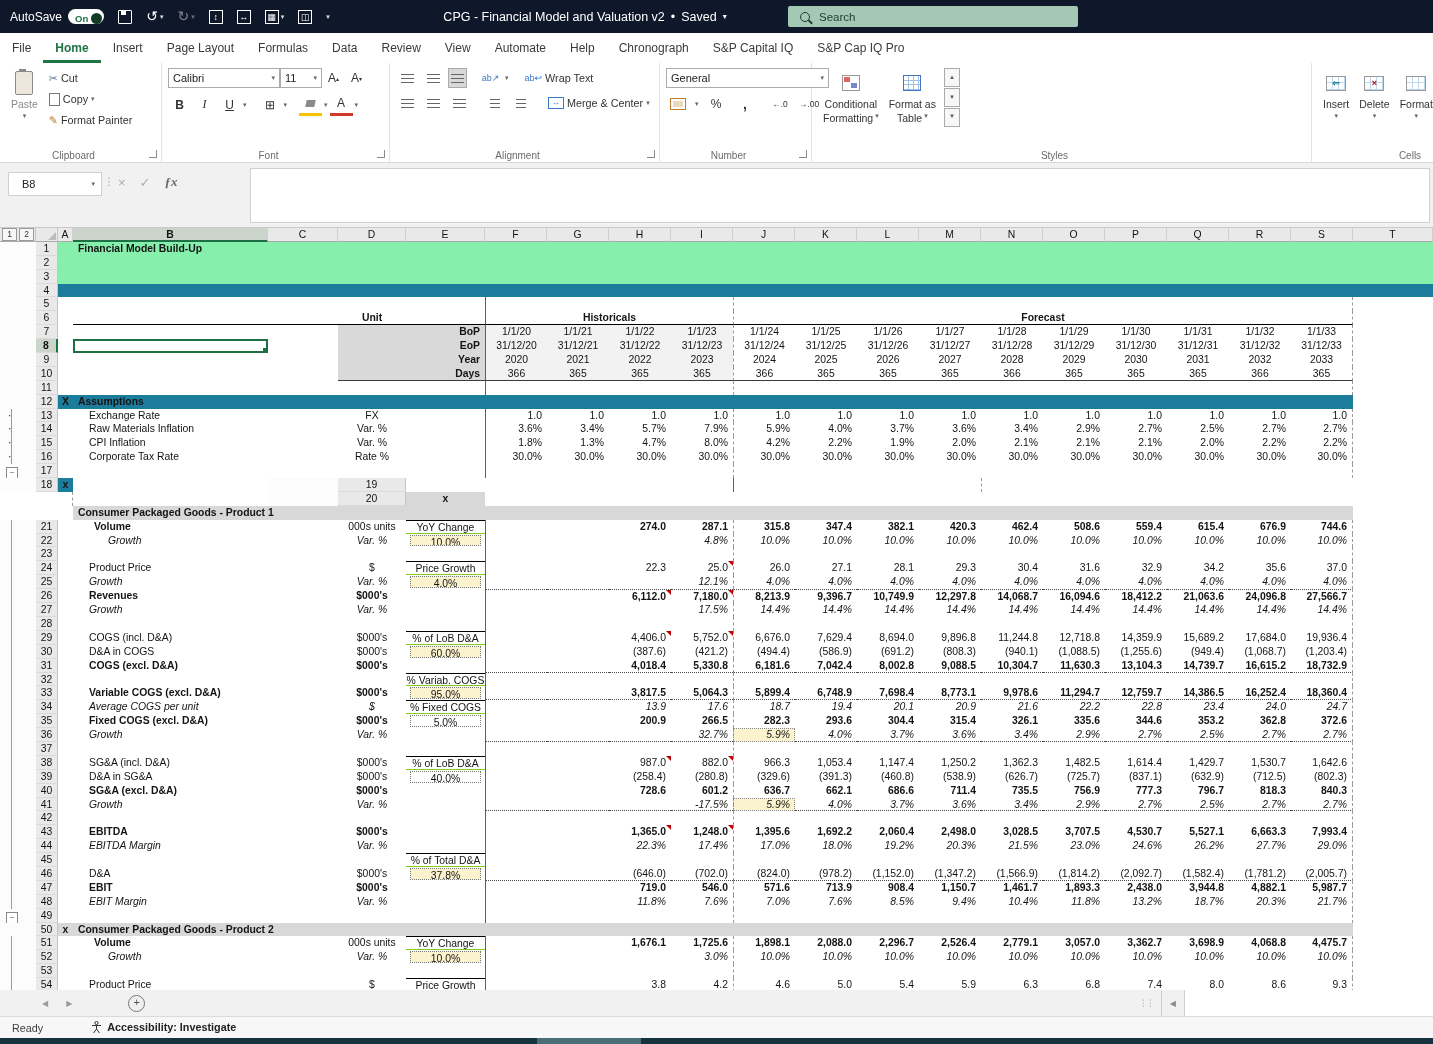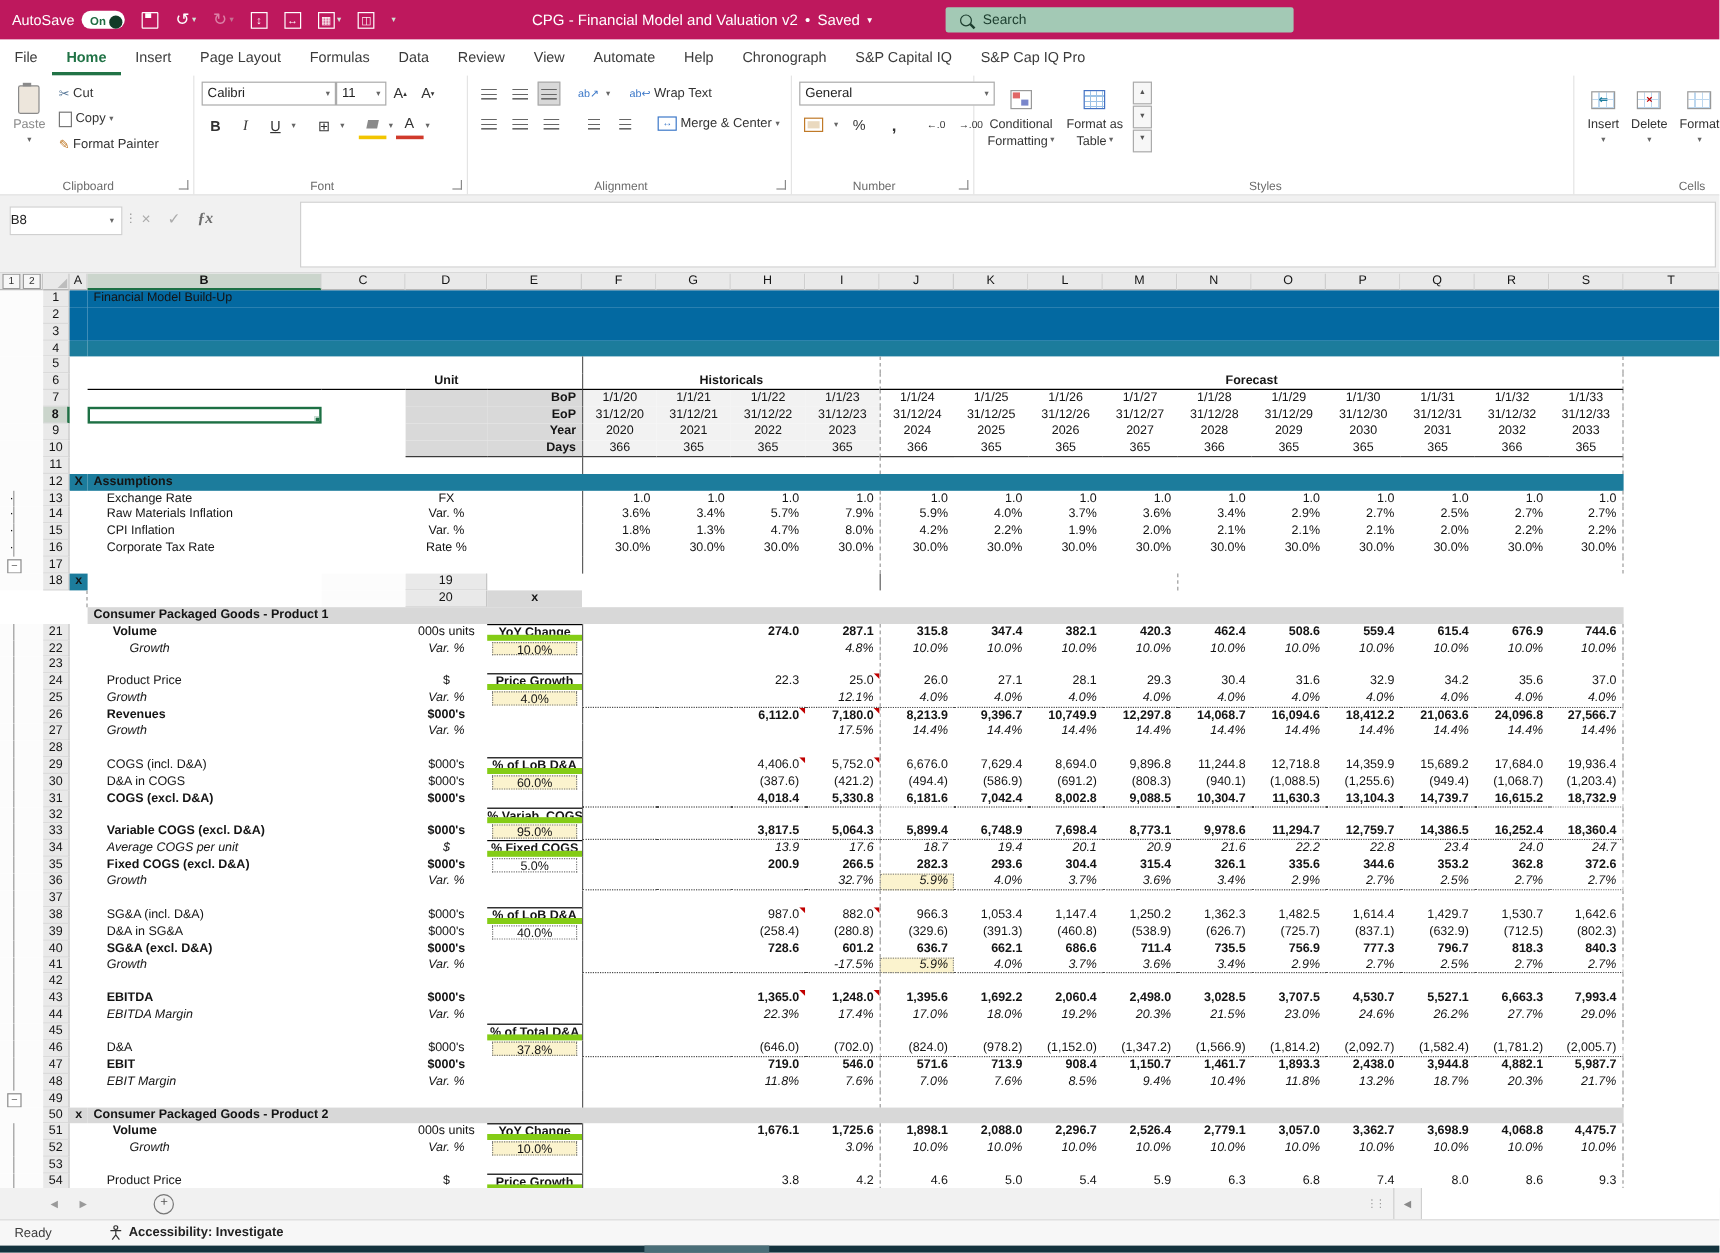--- a/index.html
+++ b/index.html
@@ -1,19 +1,19 @@
 <!DOCTYPE html>
 <html><head>
 <meta charset="utf-8">
 <style>
   html,body{margin:0;padding:0}
   body{width:1433px;height:1044px;overflow:hidden;position:relative;background:#fff;
        font-family:"Liberation Sans",sans-serif;-webkit-font-smoothing:antialiased}
   
-  .titlebar{position:absolute;left:0;top:0;width:1433px;height:33px;background:#be185d;
+  .titlebar{position:absolute;left:0;top:0;width:1433px;height:33px;background:#0f172a;
             display:flex;align-items:center;color:#fff;font-size:12px}
   .autosave{display:flex;align-items:center;gap:6px;margin-left:10px}
   .as-pill{display:flex;align-items:flex-end;background:#fff;border-radius:8px;height:15px;padding:0 2px 0 7px;gap:3px}
   .as-on{color:#1E6B41;font-size:9.5px;font-weight:bold}
   .as-knob{width:11px;height:11px;border-radius:50%;background:#123B27}
   .tb-icon{margin-left:14px;font-size:14px;line-height:33px;display:flex;align-items:center;gap:2px;cursor:default}
   .tb-icon .mini{font-size:7px;color:#cfe3d6}
   .tb-icon.dis{opacity:.45}
   .floppy{display:inline-block;width:12px;height:12px;border:1.5px solid #fff;border-radius:1px;position:relative}
   .floppy::after{content:"";position:absolute;left:2px;top:0;width:5px;height:4px;background:#fff}
@@ -63,21 +63,21 @@
         position:relative;font-size:9px;line-height:13px;text-align:center;font-weight:bold}
   .gal{display:grid;grid-template-columns:repeat(3,100px);grid-auto-rows:25px;gap:3px;margin-left:6px}
   .galcell{border:1px solid #ABABAB;font-size:11px;display:flex;align-items:center;padding:0 7px;box-sizing:border-box;white-space:nowrap;overflow:hidden}
   .galcell.selected{border:2px solid #6b6b6b}
   .galscroll{display:flex;flex-direction:column;margin-left:3px;gap:1px}
   .gsb{width:14px;height:17px;border:1px solid #ABABAB;background:#F7F7F7;font-size:7px;color:#555;text-align:center;line-height:16px}
   
   .fbar{position:absolute;left:0;top:163px;width:1433px;height:65px;background:#F1F1F1;border-bottom:1px solid #C9C9C9;box-sizing:border-box}
   .namebox{position:absolute;left:8px;top:9px;width:92px;height:22px;background:#fff;border:1px solid #D0D0D0;
            display:flex;align-items:center;font-size:11px;color:#222}
-  .namebox .nb{flex:1;padding-left:0}
+  .namebox .nb{flex:1;padding-left:13px}
   .namebox .nbdd{font-size:7px;color:#666;padding-right:6px}
   .fdots{position:absolute;left:104px;top:13px;color:#9a9a9a;font-size:10px}
   .fxrow{position:absolute;left:118px;top:11px;display:flex;gap:14px;align-items:center}
   .fxrow span{color:#ABABAB;font-size:13px}
   .fxrow .fx{color:#6d6d6d;font-style:italic;font-family:"Liberation Serif",serif;font-weight:bold}
   .finput{position:absolute;left:250px;top:5px;width:1180px;height:55px;background:#fff;border:1px solid #D0D0D0;box-sizing:border-box}
   
   .sheet{position:absolute;left:0;top:228px;width:1433px;height:762px;background:#fff;overflow:hidden}
   #grid{display:grid;grid-template-columns:36px 22px 15px 195px 70px 68px 79px repeat(14,62px) 80px;grid-auto-rows:13.9px;position:relative}
   #grid>div{box-sizing:border-box;font-size:10.4px;line-height:13.4px;white-space:nowrap;overflow:hidden;color:#141414}
@@ -105,26 +105,26 @@
   .hlc{background:#FBF3CE;outline:1px dotted #8a8a8a;outline-offset:-1px}
   .lf{border-left:1px solid #5f5f5f}
   .dj{border-left:1px dashed #9a9a9a}
   .ds{border-right:1px dashed #9a9a9a}
   .dtt{border-top:1px dotted #4a4a4a}
   .dbb{border-bottom:1px dotted #4a4a4a}
   .hbg{background:#F2F2F2}
   .r10{border-bottom:1px solid #3a3a3a}
   .r6b{border-bottom:1px solid #000}
   .hsp{font-weight:bold;text-align:center;border-bottom:1px solid #000}
-  .eh{font-weight:bold;text-align:center;border-top:1px solid #000;border-bottom:5px solid #84cc16;font-size:10.2px}
+  .eh{font-weight:normal;text-align:center;border-top:1px solid #000;border-bottom:1px solid #84cc16;font-size:10.2px}
   .ey,.ew{margin:1px 4px;border:1px dotted #7a7a7a;color:#2424CC;text-align:center;font-size:10.2px;line-height:10.9px}
   .ey{background:#FBF3CE}.ew{background:#fff}
   .egr{background:#D9D9D9;font-weight:bold;text-align:right;padding-right:5px}
   .dgr{background:#D9D9D9}
-  .bp{background:#0369a1;color:#151C33;font-weight:normal;padding-left:5px}
+  .bp{background:#86efac;color:#151C33;font-weight:bold;padding-left:5px}
   .btl{background:#1C7C9C;color:#fff;font-weight:bold;padding-left:5px}
   .bgr{background:#D8D8D8;font-weight:bold;padding-left:5px}
   .tri{position:absolute;top:0;right:0;width:0;height:0;border-left:5px solid transparent;border-top:5px solid #C00000}
   .selbox{position:absolute;border:2px solid #1D7044;pointer-events:none}
   .selhandle{position:absolute;right:-3px;bottom:-3px;width:5px;height:5px;background:#1D7044;border:1px solid #fff}
   
   .tabbar{position:absolute;left:0;top:990px;width:1433px;height:26px;background:#F1F1F1;display:flex;align-items:stretch;font-size:11.5px;color:#444}
   .tnav{display:flex;align-items:center;gap:18px;padding:0 16px 0 42px;color:#9a9a9a;font-size:8px}
   .stab{display:flex;align-items:center;padding:0 13px;border-right:1px solid #CFCFCF;cursor:default;white-space:nowrap}
   .stab.cover{background:#2BAAE2;color:#0E2E3D;font-weight:bold;border-right:none}

